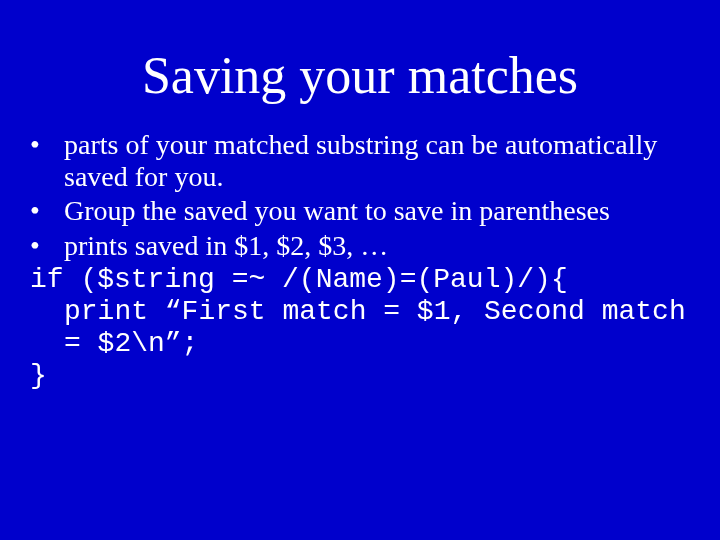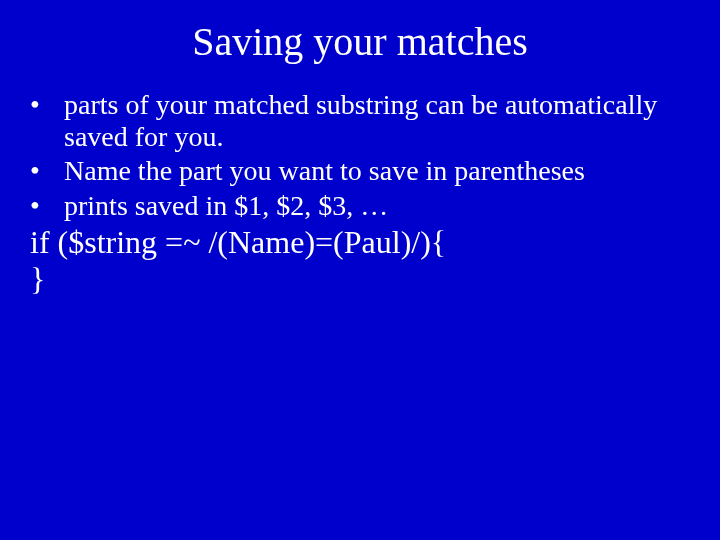--- a/index.html
+++ b/index.html
@@ -14,23 +14,23 @@
     color: #ffffff;
     font-family: "Times New Roman", Times, serif;
   }
   .slide {
     width: 720px;
     height: 540px;
     box-sizing: border-box;
     padding: 0;
   }
   .title {
-    font-size: 40px;
+    font-size: 52px;
     text-align: center;
-    padding-top: 18px;
+    padding-top: 46px;
     padding-bottom: 24px;
     font-weight: normal;
   }
   .content {
     font-size: 28px;
     line-height: 1.15;
     padding-left: 30px;
     padding-right: 28px;
   }
   .bullet {
@@ -38,22 +38,22 @@
     margin-bottom: 2px;
   }
   .dot {
     width: 34px;
     flex: 0 0 34px;
   }
   .bullet-text {
     flex: 1;
   }
   .code {
-    font-family: Liberation Serif, serif;
-    font-size: 32px;
+    font-family: Liberation Mono, monospace;
+    font-size: 28px;
     line-height: 1.15;
   }
   .code-line {
     white-space: pre-wrap;
   }
   .indent {
     padding-left: 34px;
   }
 </style>
 </head>
@@ -65,28 +65,29 @@
 
   <div class="content">
 
     <div class="bullet">
       <div class="dot">•</div>
       <div class="bullet-text">parts of your matched substring can be automatically saved for you.</div>
     </div>
 
     <div class="bullet">
       <div class="dot">•</div>
-      <div class="bullet-text">Name the part you want to save in parentheses</div>
+      <div class="bullet-text">Group the saved you want to save in parentheses</div>
     </div>
 
     <div class="bullet">
       <div class="dot">•</div>
       <div class="bullet-text">prints saved in $1, $2, $3, …</div>
     </div>
 
     <div class="code">
       <div class="code-line">if ($string =~ /(Name)=(Paul)/){</div>
+      <div class="code-line indent">print “First match = $1, Second match = $2\n”;</div>
       <div class="code-line">}</div>
     </div>
 
   </div>
 
 </div>
 
 </body></html>

